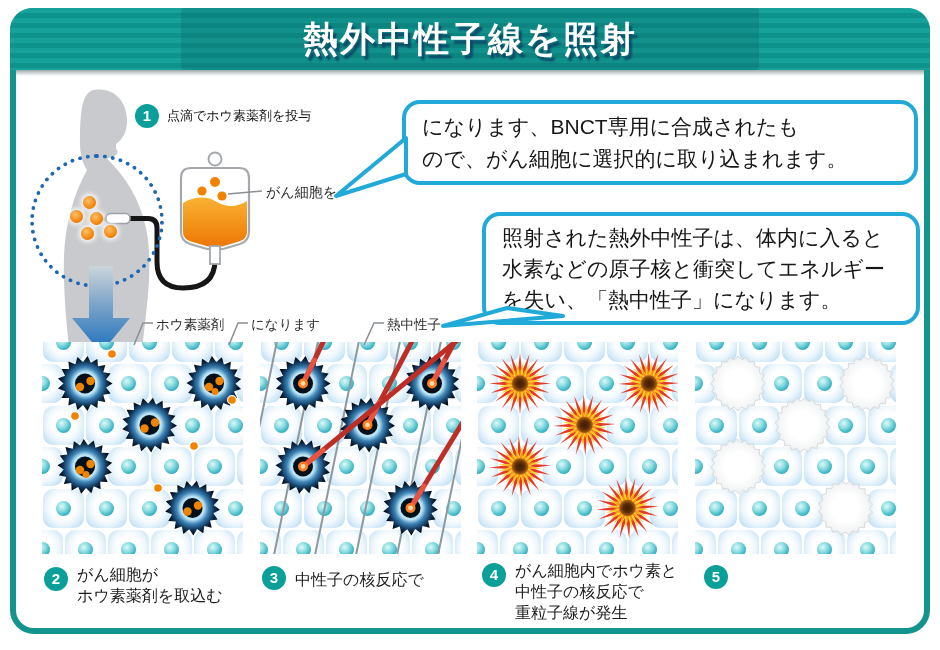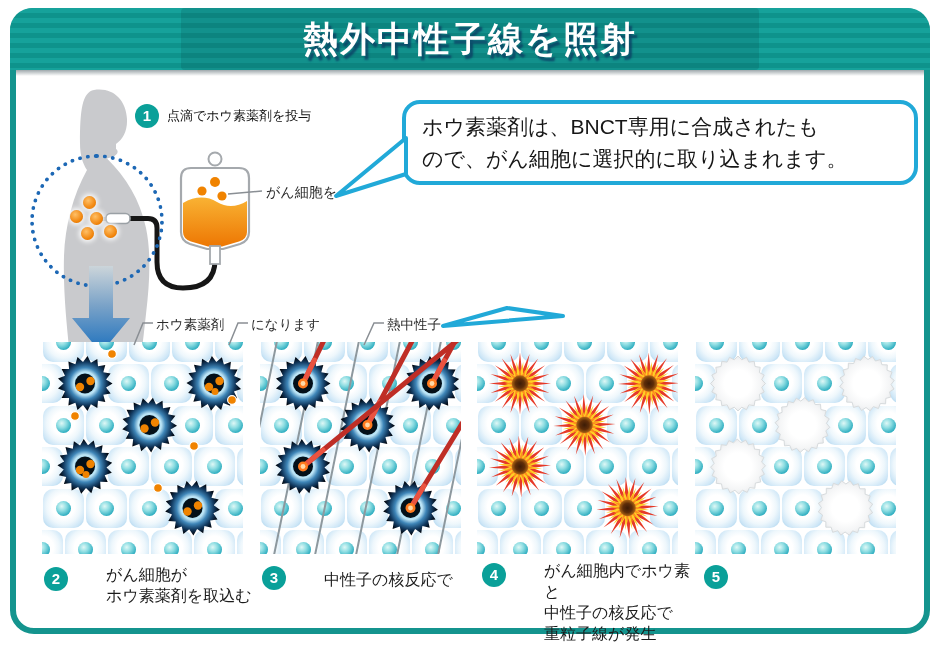--- a/index.html
+++ b/index.html
@@ -41,21 +41,21 @@
   .cell-label{position:absolute;font-size:13.5px;color:#2b2b2b;z-index:4;white-space:nowrap;}
   
   .panel{position:absolute;top:342px;width:201px;height:212px;background:#fff;overflow:hidden;z-index:3;}
   .cell{position:absolute;width:41px;height:39px;border-radius:10px;
         background:radial-gradient(ellipse at 50% 45%,#ffffff 38%,#eef7fc 58%,#cfe7f7 78%,#a9d2ec 94%,#97c6e6 100%);}
   .nucleus{position:absolute;left:13px;top:12px;width:15px;height:15px;border-radius:50%;
         background:radial-gradient(circle at 38% 35%,#dff8f6 0%,#8edde2 35%,#23a8bc 78%,#8fd4e4 100%);}
   .panel-overlay{position:absolute;left:0;top:0;width:201px;height:212px;}
   
   .caption{position:absolute;display:flex;gap:9px;align-items:flex-start;z-index:4;}
-  .caption-text{font-size:16px;line-height:1.32;color:#1b1b1b;white-space:pre-line;margin-left:29px;}
+  .caption-text{font-size:16px;line-height:1.32;color:#1b1b1b;white-space:pre-line;}
   .cap-circle-pad{margin-top:3px;}
 </style>
 </head>
 <body>
 
 <div class="page">
 
   <svg width="0" height="0" style="position:absolute" aria-hidden="true">
     <defs>
       <radialGradient id="gCancer">
@@ -130,27 +130,32 @@
   </svg>
 
   <div class="step1 abs" style="left:135px;top:104px">
     <div class="numcircle">1</div>
     <div class="step1-label">点滴でホウ素薬剤を投与</div>
   </div>
 
   <div class="cell-label" style="left:266px;top:184px;font-size:14px">がん細胞を</div>
 
   <div class="bubble" style="left:402px;top:100px;width:508px">
-    <div class="bubble-text">ホウ素薬剤は、BNCT専用に合成されたも
+    <div class="bubble-text">になります、BNCT専用に合成されたも
 ので、がん細胞に選択的に取り込まれます。</div>
   </div>
   <svg class="tail" style="left:330px;top:130px" width="82" height="78" viewBox="0 0 82 78">
     <path d="M76,8 L6,66 L76,44 Z" fill="#ffffff" stroke="#21a9d8" stroke-width="4" stroke-linejoin="round"></path>
   </svg>
 
+  <div class="bubble" style="left:482px;top:212px;width:430px">
+    <div class="bubble-text" style="line-height:1.48;padding:6px 16px">照射された熱外中性子は、体内に入ると
+水素などの原子核と衝突してエネルギー
+を失い、「熱中性子」になります。</div>
+  </div>
   <svg class="tail" style="left:435px;top:296px" width="135" height="42" viewBox="0 0 135 42">
     <path d="M72,12 L8,30 L128,20 Z" fill="#ffffff" stroke="#21a9d8" stroke-width="4" stroke-linejoin="round"></path>
   </svg>
 
   <div class="cell-label" style="left:156px;top:316px">ホウ素薬剤</div>
   <div class="cell-label" style="left:251px;top:316px">になります</div>
   <div class="cell-label" style="left:387px;top:316px">熱中性子</div>
 
   <svg class="abs" style="left:0;top:0;z-index:4;pointer-events:none" width="940" height="650" viewBox="0 0 940 650">
     <path d="M228,194 L262,191" fill="none" stroke="#8a8f94" stroke-width="1.6"></path>

